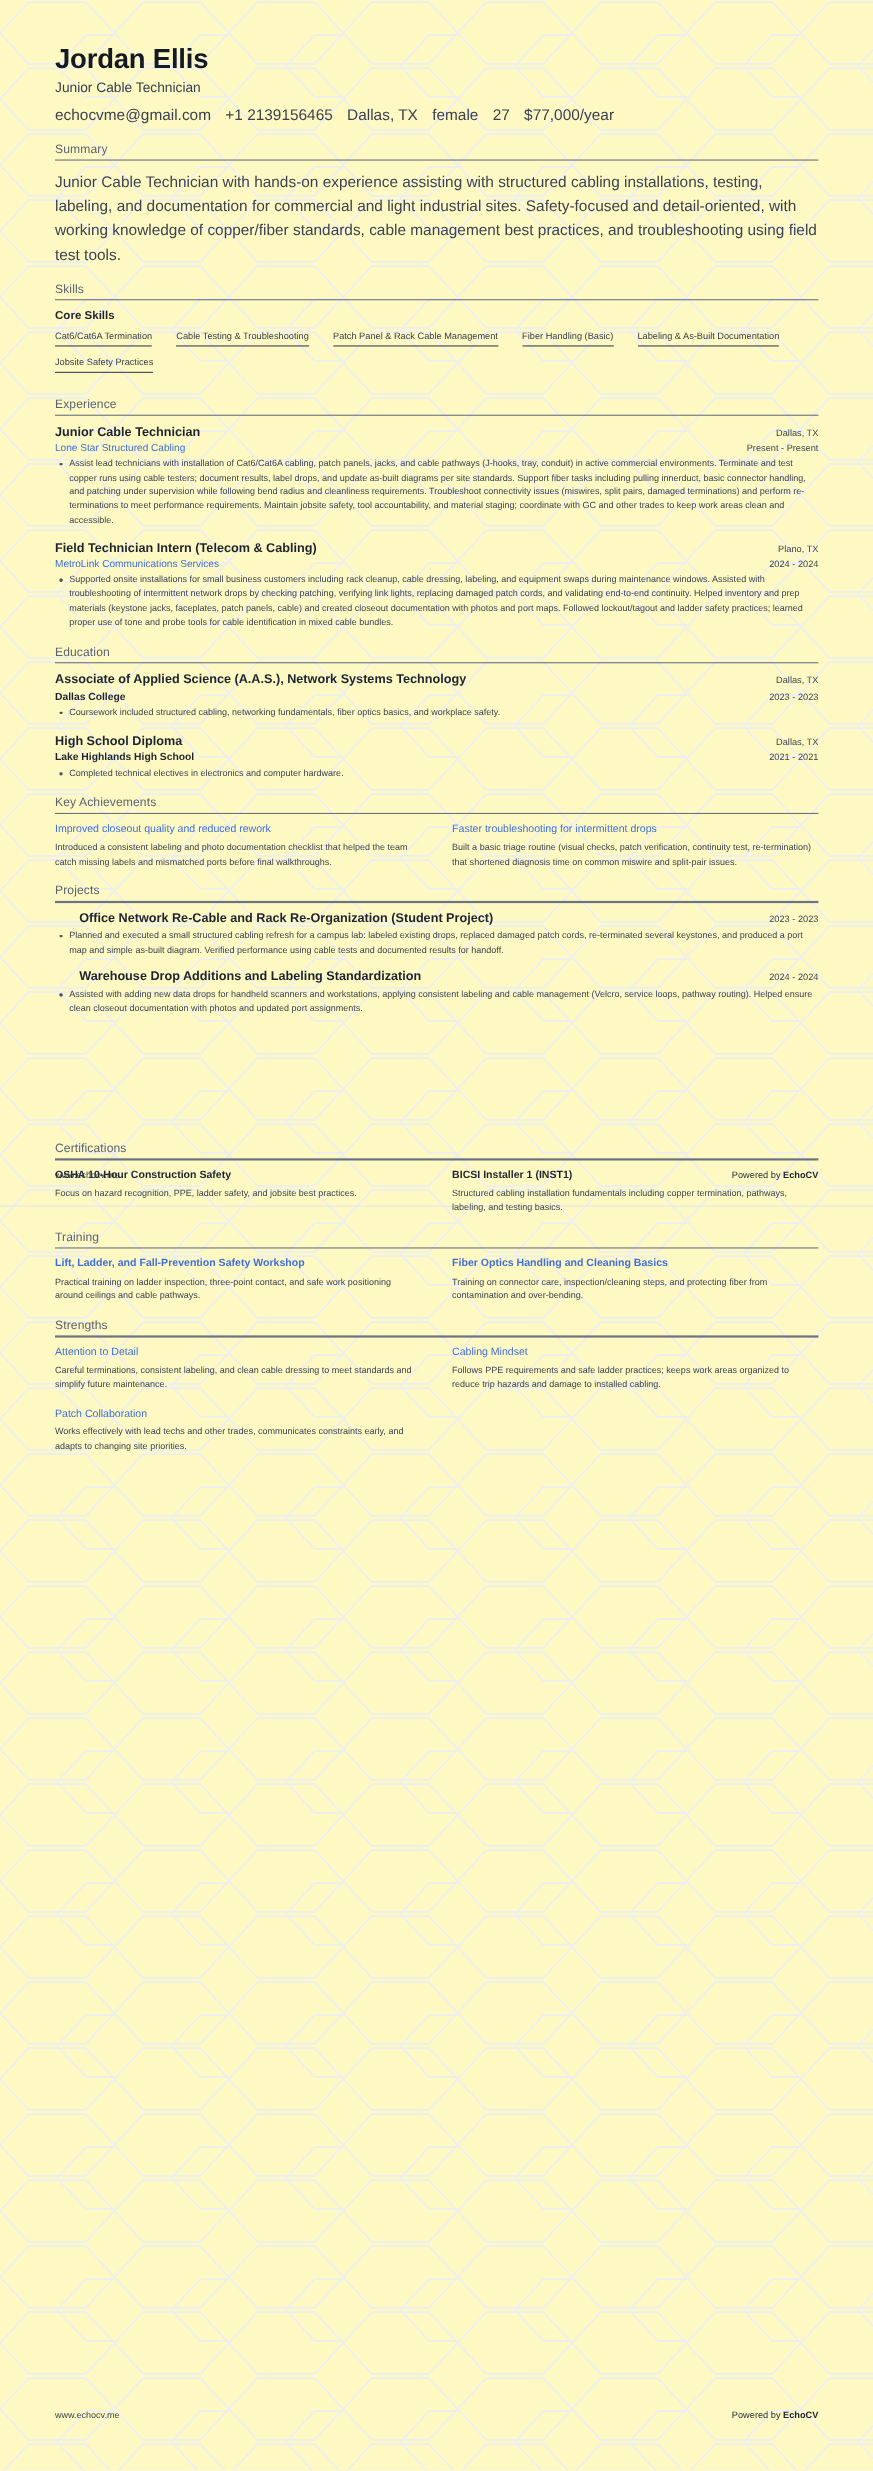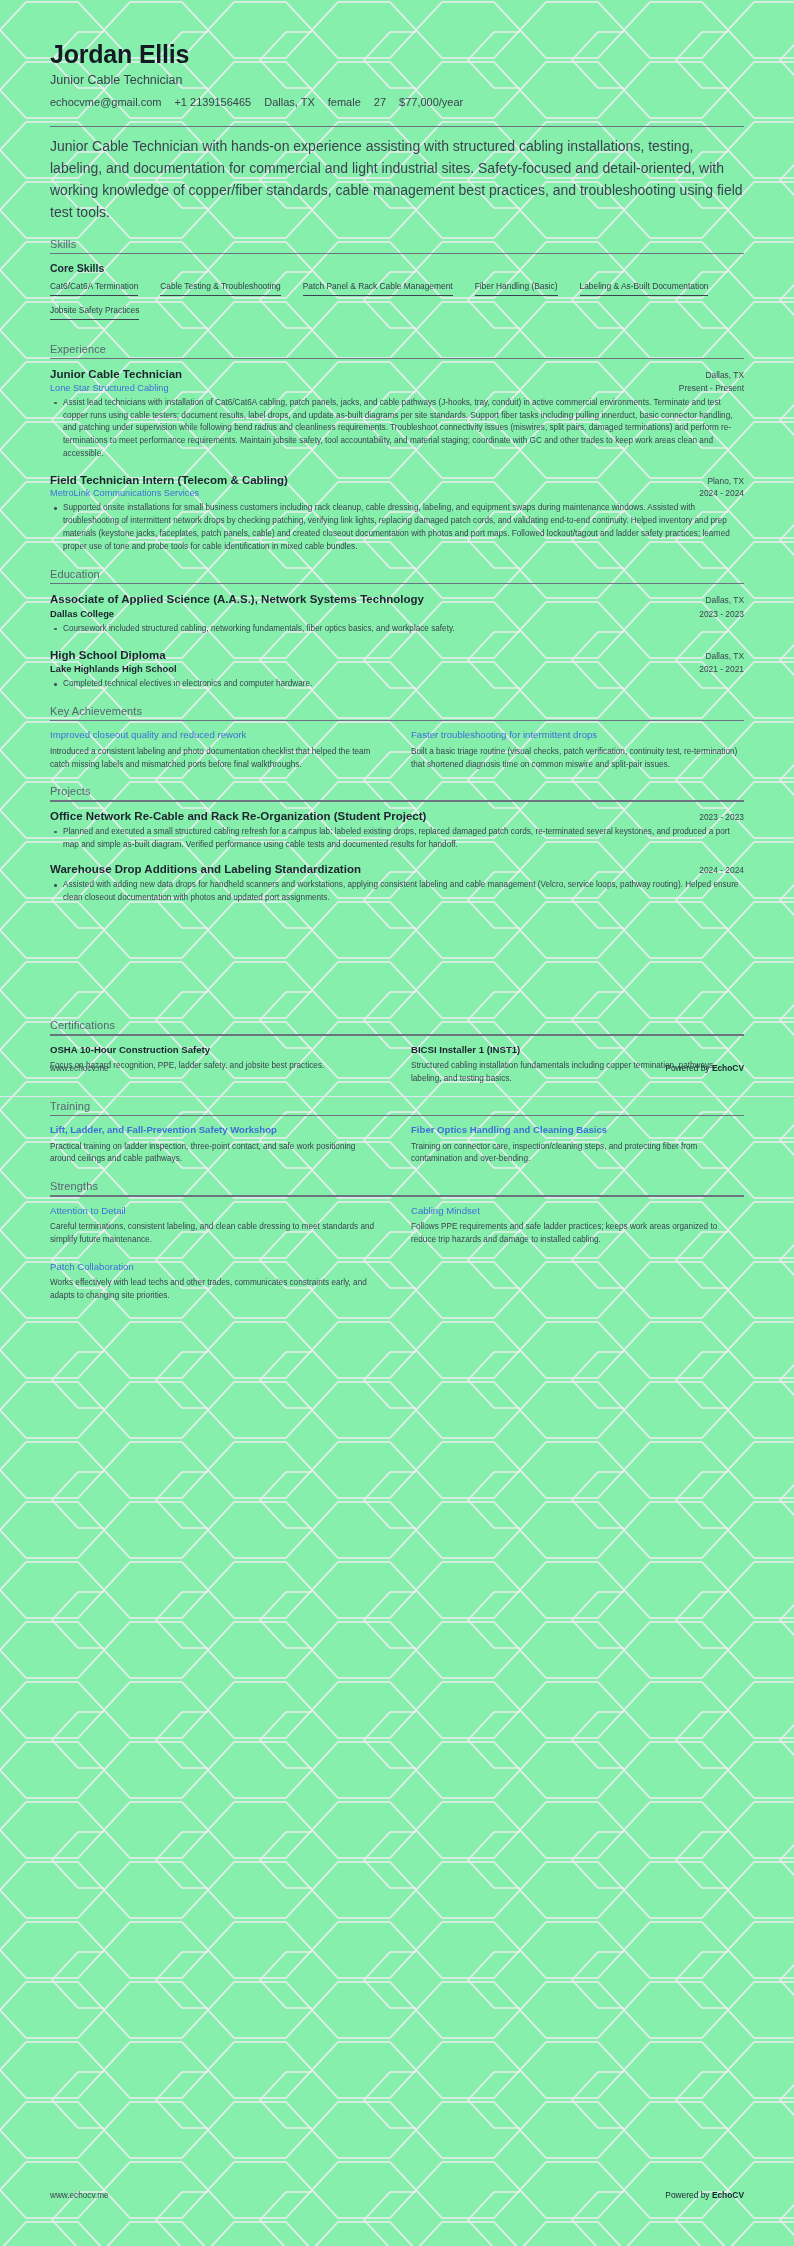--- a/index.html
+++ b/index.html
@@ -7,21 +7,21 @@
     width:794px;
     background:#ffffff;
     font-family:"Liberation Sans", sans-serif;
     color:#2b3445;
     -webkit-font-smoothing:antialiased;
   }
   .page {
     position:relative;
     width:794px;
     min-height:2246px;
-    background:#86efac;
+    background:#fef9c3;
     overflow:hidden;
   }
   
   .hex-bg {
     position:absolute;
     inset:0;
     z-index:0;
     pointer-events:none;
     opacity:1;
   }
@@ -45,21 +45,21 @@
     font-size:12.5px;
     color:#39404d;
     margin:0 0 9px 0;
     font-weight:400;
   }
   .contact-row {
     display:flex;
     flex-wrap:wrap;
     align-items:center;
     gap:0px;
-    font-size:11px;
+    font-size:14px;
     color:#3b424f;
     margin-bottom:18px;
   }
   .contact-row span { margin-right:13px; white-space:nowrap; }
 
   
   .section { margin-bottom:14px; }
   .section-title {
     font-size:11px;
     font-weight:400;
@@ -189,20 +189,21 @@
   
   .project-head {
     display:flex;
     justify-content:space-between;
     align-items:baseline;
   }
   .project-title {
     font-size:11.5px;
     font-weight:bold;
     color:#1d2430;
+    margin-left:22px;
   }
   .project-date {
     font-size:8.4px;
     color:#3c4350;
     white-space:nowrap;
     padding-left:10px;
   }
 
   
   .footer {
@@ -259,20 +260,21 @@
         <span>echocvme@gmail.com</span>
         <span>+1 2139156465</span>
         <span>Dallas, TX</span>
         <span>female</span>
         <span>27</span>
         <span>$77,000/year</span>
       </div>
     </div>
 
     <div class="section">
+      <div class="section-title">Summary</div>
       <div class="section-rule"></div>
       <p class="summary-text">Junior Cable Technician with hands-on experience assisting with structured cabling installations, testing, labeling, and documentation for commercial and light industrial sites. Safety-focused and detail-oriented, with working knowledge of copper/fiber standards, cable management best practices, and troubleshooting using field test tools.</p>
     </div>
 
     <div class="section">
       <div class="section-title">Skills</div>
       <div class="section-rule"></div>
       <div class="skills-group-title">Core Skills</div>
       <div class="skill-tags">
         <span class="skill-tag">Cat6/Cat6A Termination</span>

